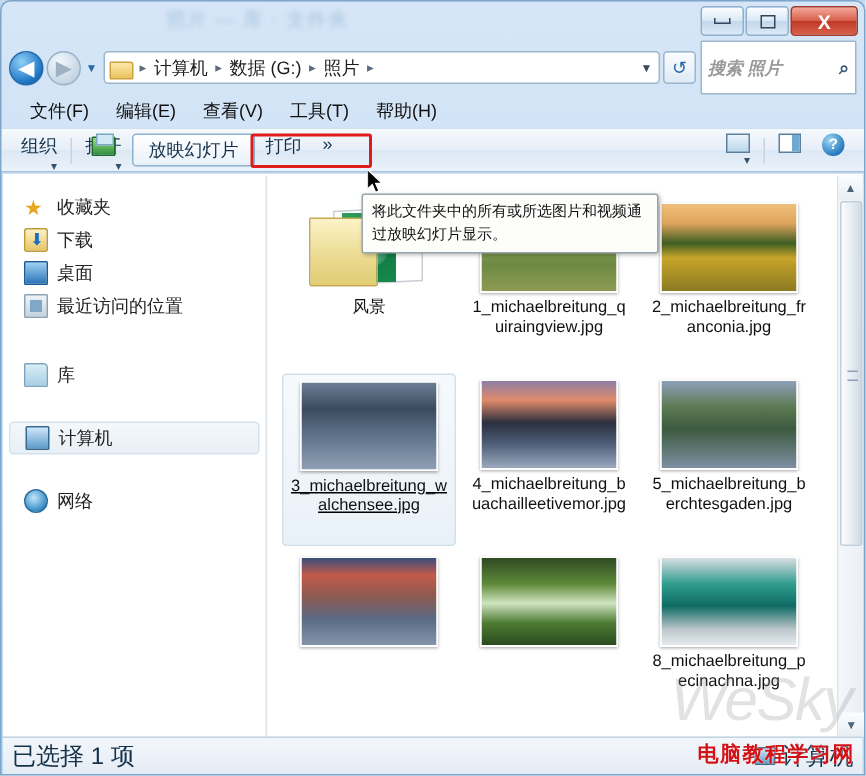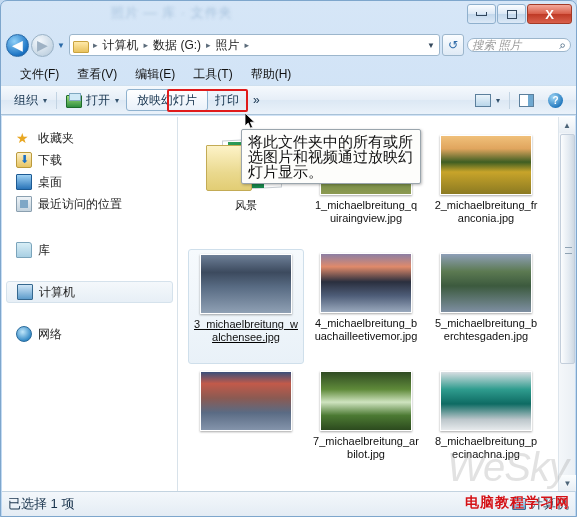--- a/index.html
+++ b/index.html
@@ -59,37 +59,37 @@
   }
   .crumb{ padding:0 2px; color:#1c1c1c; }
   .sep{ color:#5b6b7a; font-size:9px; padding:0 3px; }
   #folderico{ width:15px; height:13px; margin-right:2px; position:relative; }
   #folderico:before{ content:""; position:absolute; left:0; top:2px; width:14px;height:10px;
     background:linear-gradient(180deg,#ffe9a8,#e8c25e); border:1px solid #c9a33f; border-radius:1px 2px 1px 1px;}
   #crumbdrop{ position:absolute; right:4px; color:#35495c; font-size:8px; }
   #refresh{ width:22px; height:22px; border:1px solid #9cb6cc; border-radius:3px;
     background:linear-gradient(180deg,#fbfdff,#dfeaf5);
     display:flex;align-items:center;justify-content:center; color:#2d6aa8; font-size:12px; }
-  #searchbox{ width:104px; height:14px; margin-left:3px; background:#fff;
-    border:1px solid #9cb6cc; border-radius:11px; display:flex; align-items:center;
-    padding:0 4px; }
+  #searchbox{ width:104px; height:36px; margin-left:3px; background:#fff;
+    border:1px solid #9cb6cc; border-radius:1px; display:flex; align-items:center;
+    padding:0 4px;font-weight:bold; }
   #searchph{ flex:1; font-size:11.5px; color:#9a9a9a; font-style:italic; }
   #searchic{ color:#3a5b77; font-size:12px; }
 
   
   #menubar{ position:absolute; left:0; top:62px; width:100%; height:22px;
     display:flex; align-items:center; padding-left:10px; font-size:12px; color:#111; }
   .mi{ padding:2px 9px; }
 
   
   #toolbar{ position:absolute; left:0; top:84px; width:100%; height:30px;
     background:linear-gradient(180deg,#f5f9fd 0%,#e6eef7 49%,#dce8f4 51%,#eaf2fa 100%);
     border-top:1px solid #cfe0ef; border-bottom:1px solid #a9c2d8;
     display:flex; align-items:center; padding:0 6px; font-size:12px; color:#14324d; }
-  .tb{ display:flex; align-items:center; height:22px; padding:0 7px; white-space:nowrap;}
+  .tb{ display:flex; align-items:flex-end; height:22px; padding:0 7px; white-space:nowrap;flex-direction:column;}
   .tb .car{ font-size:8px; margin-left:5px; color:#33526d; }
   .tsep{ width:1px; height:17px; background:#c2d3e2; margin:0 2px; }
   #slideshow{ border:1px solid #8fb2cf; border-radius:3px;
     background:linear-gradient(180deg,#ffffff,#e9f1fa);
     padding:0 10px; height:22px; display:flex; align-items:center; position:relative;}
   #slideshow-hl{ position:absolute; left:166px; top:88px; width:81px; height:23px;
     border:2px solid #e01b1b; border-radius:2px; pointer-events:none; }
   #openico{ width:16px;height:14px;margin-right:4px;position:relative;}
   #openico:before{content:"";position:absolute;left:0;top:2px;width:14px;height:11px;
     background:linear-gradient(180deg,#9fdc7a,#2f8f3f);border:1px solid #1d6b2c;border-radius:1px;}
@@ -163,30 +163,30 @@
     background:linear-gradient(90deg,#fcfdfe,#e3eaf1 60%,#cfd9e3);
     border:1px solid #c3cedb; border-radius:2px; }
   #sthumb:after{ content:""; position:absolute; left:4px; top:112px; width:7px; height:5px;
     border-top:1px solid #8fa2b3; border-bottom:1px solid #8fa2b3; }
   #sarrow-bottom{ position:absolute; left:0; bottom:0; width:17px; }
 
   
   #status{ position:absolute; left:1px; right:1px; bottom:0; height:25px;
     background:linear-gradient(180deg,#f3f7fb,#e4ecf4);
     border-top:1px solid #c3d3e0; display:flex; align-items:center;
-    font-size:13px; color:#16314a; padding:0 6px; }
+    font-size:16px; color:#16314a; padding:0 6px; }
   #status-left{ flex:1; }
   #status-right{ display:flex; align-items:center; gap:4px; }
   .stico{ width:14px; height:12px; background:linear-gradient(180deg,#cfe6f7,#5d9ccb);
     border:1px solid #35688f; border-radius:1px; }
 
   
-  #tooltip{ position:absolute; left:240px; top:128px; width:180px;
+  #tooltip{ position:absolute; left:240px; top:128px; width:198px;
     background:#fdfdfb; border:1px solid #9aa5ad; border-radius:2px;
-    padding:4px 6px; font-size:15px; color:#101010; line-height:15px;
+    padding:4px 6px; font-size:10px; color:#101010; line-height:15px;
     box-shadow:1px 1px 3px rgba(0,0,0,.28); z-index:40; }
 
   
   #cursor{ position:absolute; left:244px; top:112px; z-index:50;
     width:11px; height:16px; }
 
   
   #wm-big{ position:absolute; right:8px; bottom:26px; z-index:30;
     font-size:40px; font-weight:normal; font-style:italic; letter-spacing:-1px;
     color:rgba(150,150,150,.28); pointer-events:none; }
@@ -229,22 +229,22 @@
     </div>
     <div id="refresh">↺</div>
     <div id="searchbox">
       <span id="searchph">搜索 照片</span>
       <span id="searchic">⌕</span>
     </div>
   </div>
 
   <div id="menubar">
     <div class="mi">文件(F)</div>
+    <div class="mi">编辑(E)</div>
     <div class="mi">查看(V)</div>
-    <div class="mi">编辑(E)</div>
     <div class="mi">工具(T)</div>
     <div class="mi">帮助(H)</div>
   </div>
 
   <div id="toolbar">
     <div class="tb">
       <span>组织</span>
       <span class="car">▾</span>
     </div>
     <div class="tsep"></div>
@@ -366,21 +366,20 @@
         <div class="cell">
           <div class="thumbwrap">
               <div class="thumb t6"></div>
             </div>
         </div>
 
         <div class="cell">
           <div class="thumbwrap">
               <div class="thumb t7"></div>
             </div>
-          <div class="fname">7_michaelbreitung_arbilot.jpg</div>
         </div>
 
         <div class="cell">
           <div class="thumbwrap">
               <div class="thumb t8"></div>
             </div>
           <div class="fname">8_michaelbreitung_pecinachna.jpg</div>
         </div>
 
       </div>

